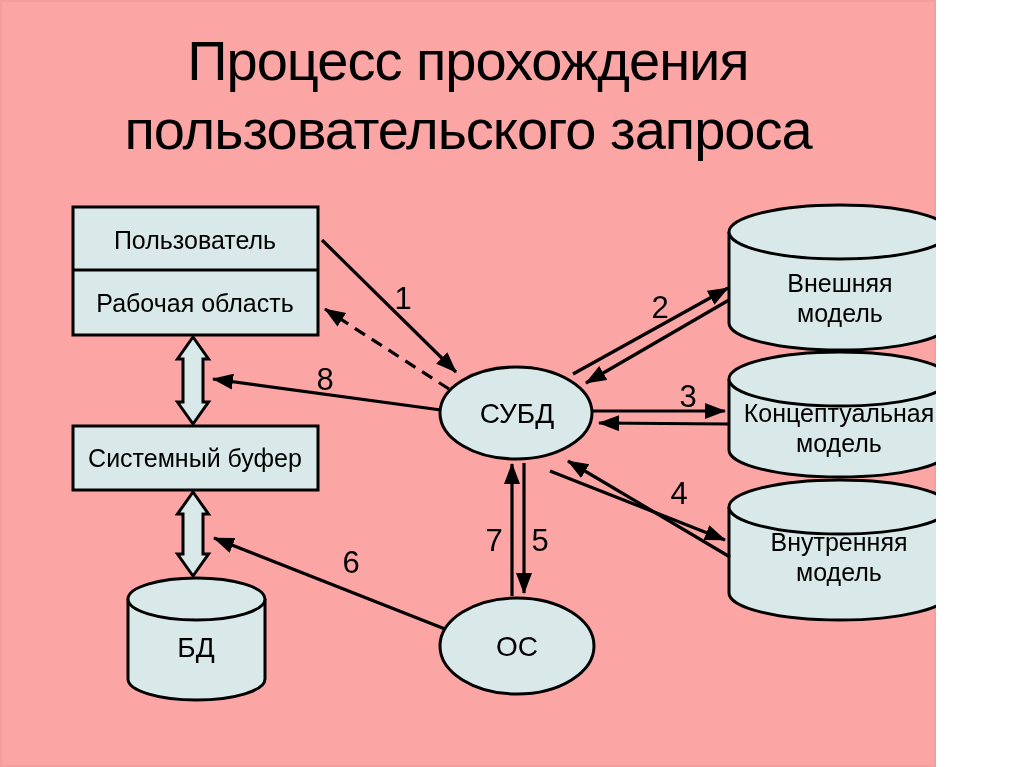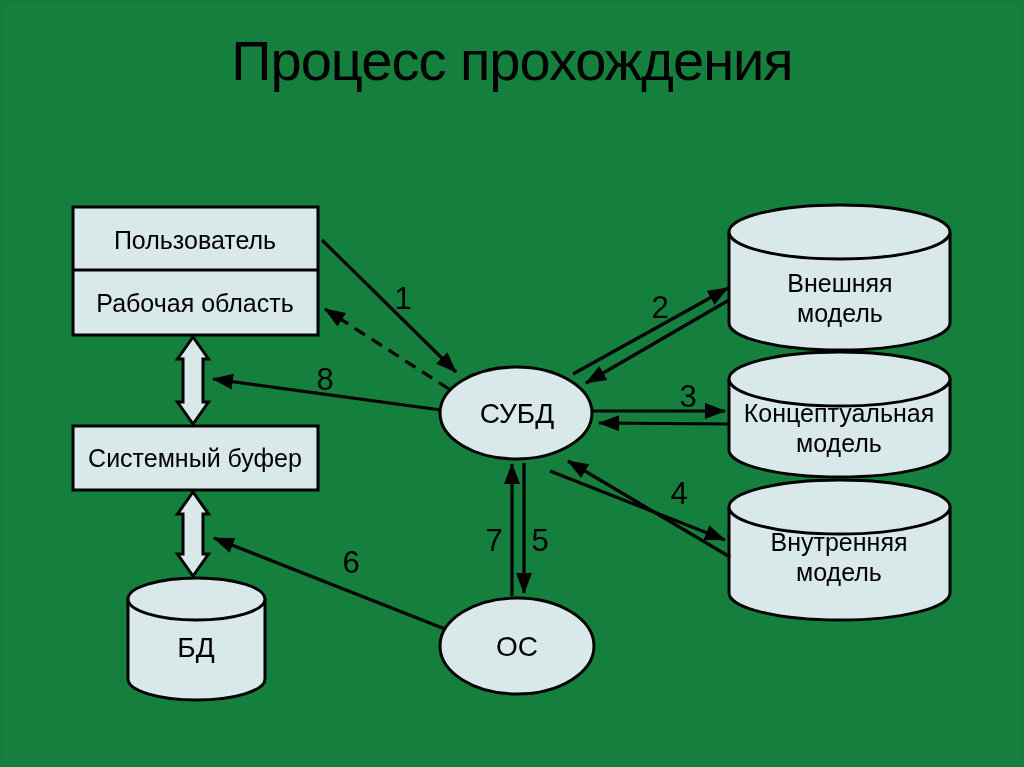--- a/index.html
+++ b/index.html
@@ -1,17 +1,17 @@
 <!DOCTYPE html>
 <html><head>
 <meta charset="utf-8">
 <style>
   html,body { margin:0; padding:0; background:#ffffff; }
   .canvas {
-    position:relative; width:1024px; height:767px; background:#15803d;
+    position:relative; width:936px; height:767px; background:#fca5a5;
     font-family:"Liberation Sans", sans-serif; overflow:hidden;
     box-shadow: inset 0 0 0 2px rgba(0,0,0,0.035);
   }
   .title {
     position:absolute; top:26px; left:0; width:100%;
     text-align:center; color:#000; font-size:56px; line-height:69px;
     letter-spacing:-1px; font-weight:400;
   }
   svg.diagram { position:absolute; left:0; top:0; }
   .shape   { stroke:#000000; stroke-width:3; }
@@ -22,20 +22,21 @@
   .arrow  { stroke:#000000; stroke-width:3.2; fill:none; marker-end:url(#ah); }
   .dashed { stroke-dasharray:12 8; }
 </style>
 </head>
 <body>
 
 <div class="canvas">
 
   <div class="title">
     <div>Процесс прохождения</div>
+    <div>пользовательского запроса</div>
   </div>
 
   <svg class="diagram" width="1024" height="767" viewBox="0 0 1024 767">
     <defs>
       <marker id="ah" markerUnits="userSpaceOnUse" markerWidth="26" markerHeight="20" refX="20" refY="8" orient="auto">
         <path d="M0,0 L21,8 L0,16 Z" fill="#000000"></path>
       </marker>
     </defs>
 
     <g>

